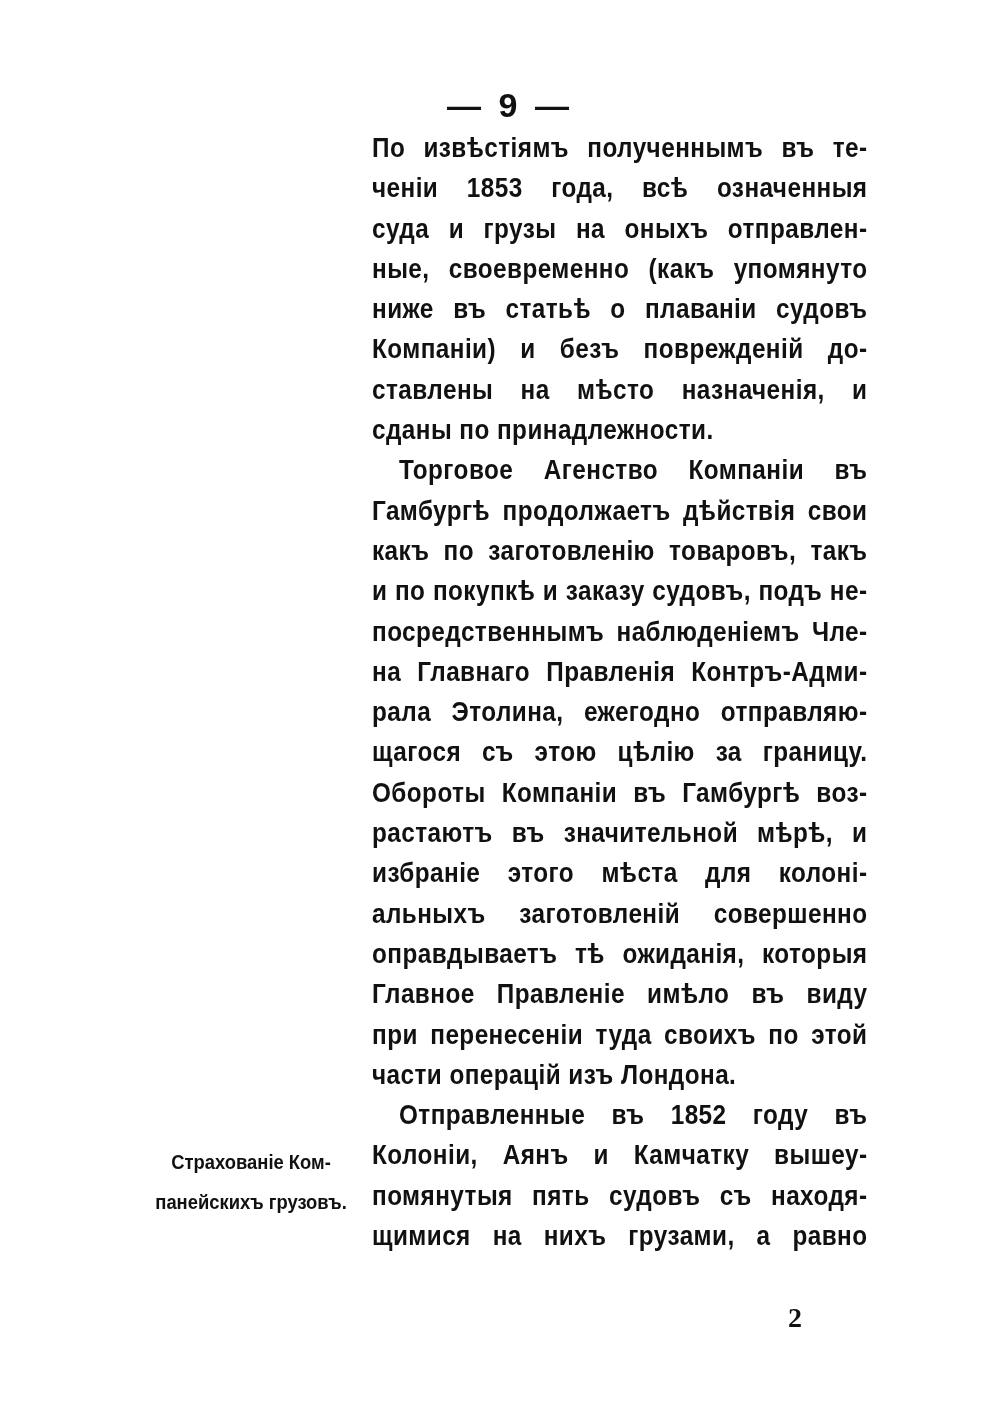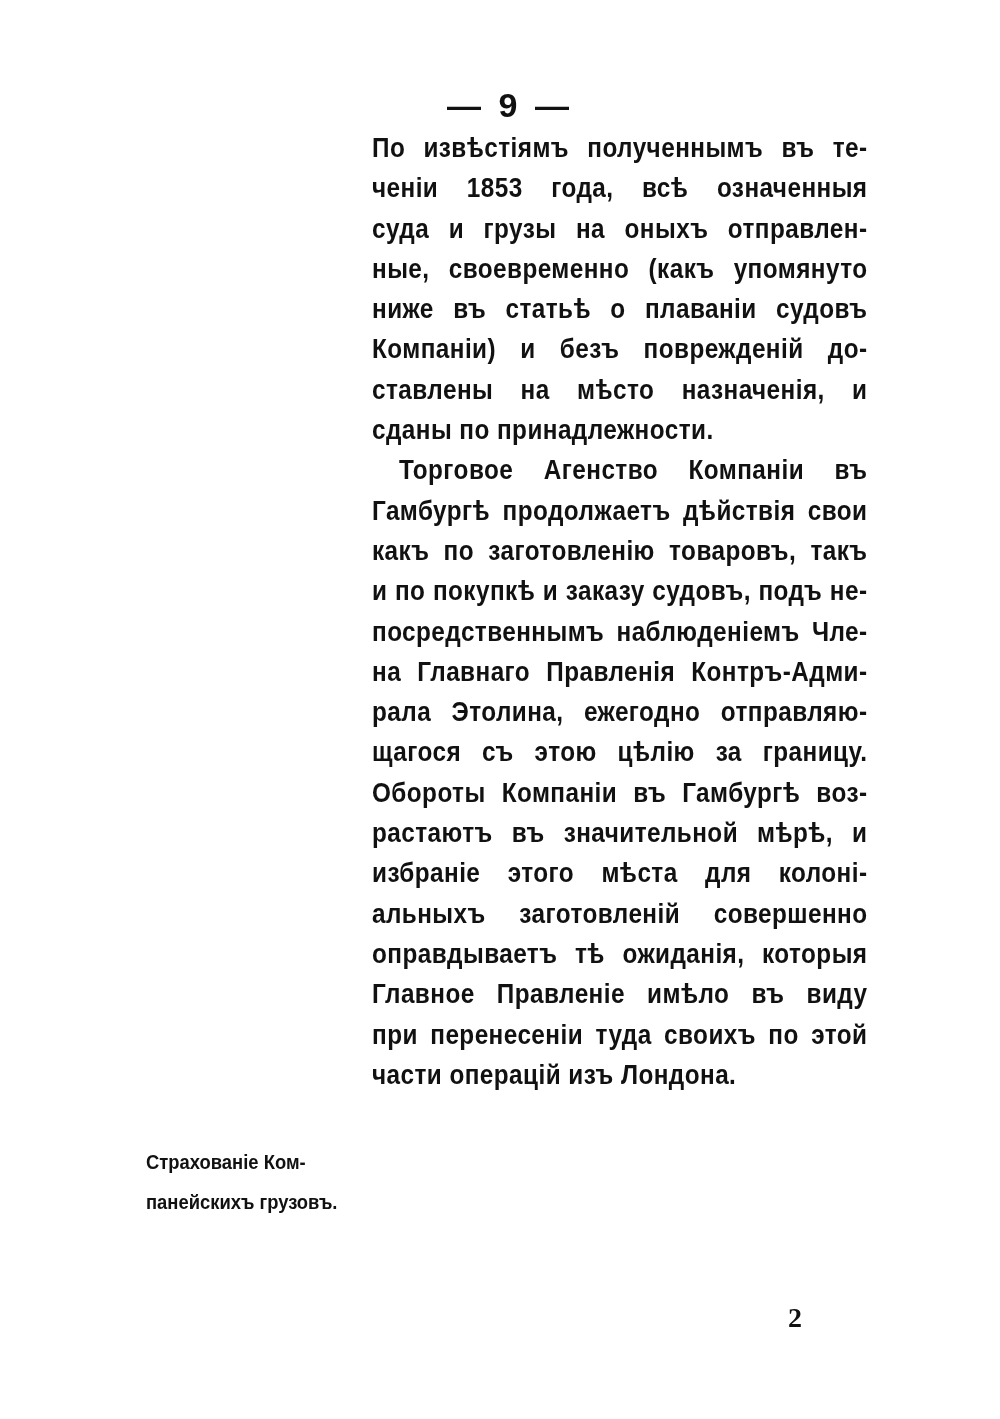--- a/index.html
+++ b/index.html
@@ -54,24 +54,24 @@
     }
     .line.last {
       text-align-last: left;
     }
     .line.indent {
       padding-left: 30px;
       box-sizing: border-box;
     }
     .margin-note {
       position: absolute;
-      left: 126px;
+      left: 116px;
       top: 1142px;
       width: 250px;
-      text-align: left;
+      text-align: center;
     }
     .margin-note .mline {
       display: block;
       height: 40px;
       line-height: 40px;
       font-size: 20px;
       font-weight: bold;
       font-family: "Liberation Sans", "DejaVu Sans", sans-serif;
       white-space: nowrap;
       transform: scaleX(0.92);
@@ -118,20 +118,26 @@
       <span class="line">Обороты Компаніи въ Гамбургѣ воз-</span>
       <span class="line">растаютъ въ значительной мѣрѣ, и</span>
       <span class="line">избраніе этого мѣста для колоні-</span>
       <span class="line">альныхъ заготовленій совершенно</span>
       <span class="line">оправдываетъ тѣ ожиданія, которыя</span>
       <span class="line">Главное Правленіе имѣло въ виду</span>
       <span class="line">при перенесеніи туда своихъ по этой</span>
       <span class="line last">части операцій изъ Лондона.</span>
     </div>
 
+    <div>
+      <span class="line indent">Отправленные въ 1852 году въ</span>
+      <span class="line">Колоніи, Аянъ и Камчатку вышеу-</span>
+      <span class="line">помянутыя пять судовъ съ находя-</span>
+      <span class="line">щимися на нихъ грузами, а равно</span>
+    </div>
 
   </div>
 
   <div class="margin-note">
     <span class="mline">Страхованіе Ком-</span>
     <span class="mline">панейскихъ грузовъ.</span>
   </div>
 
   <div class="signature-mark">2</div>
 

